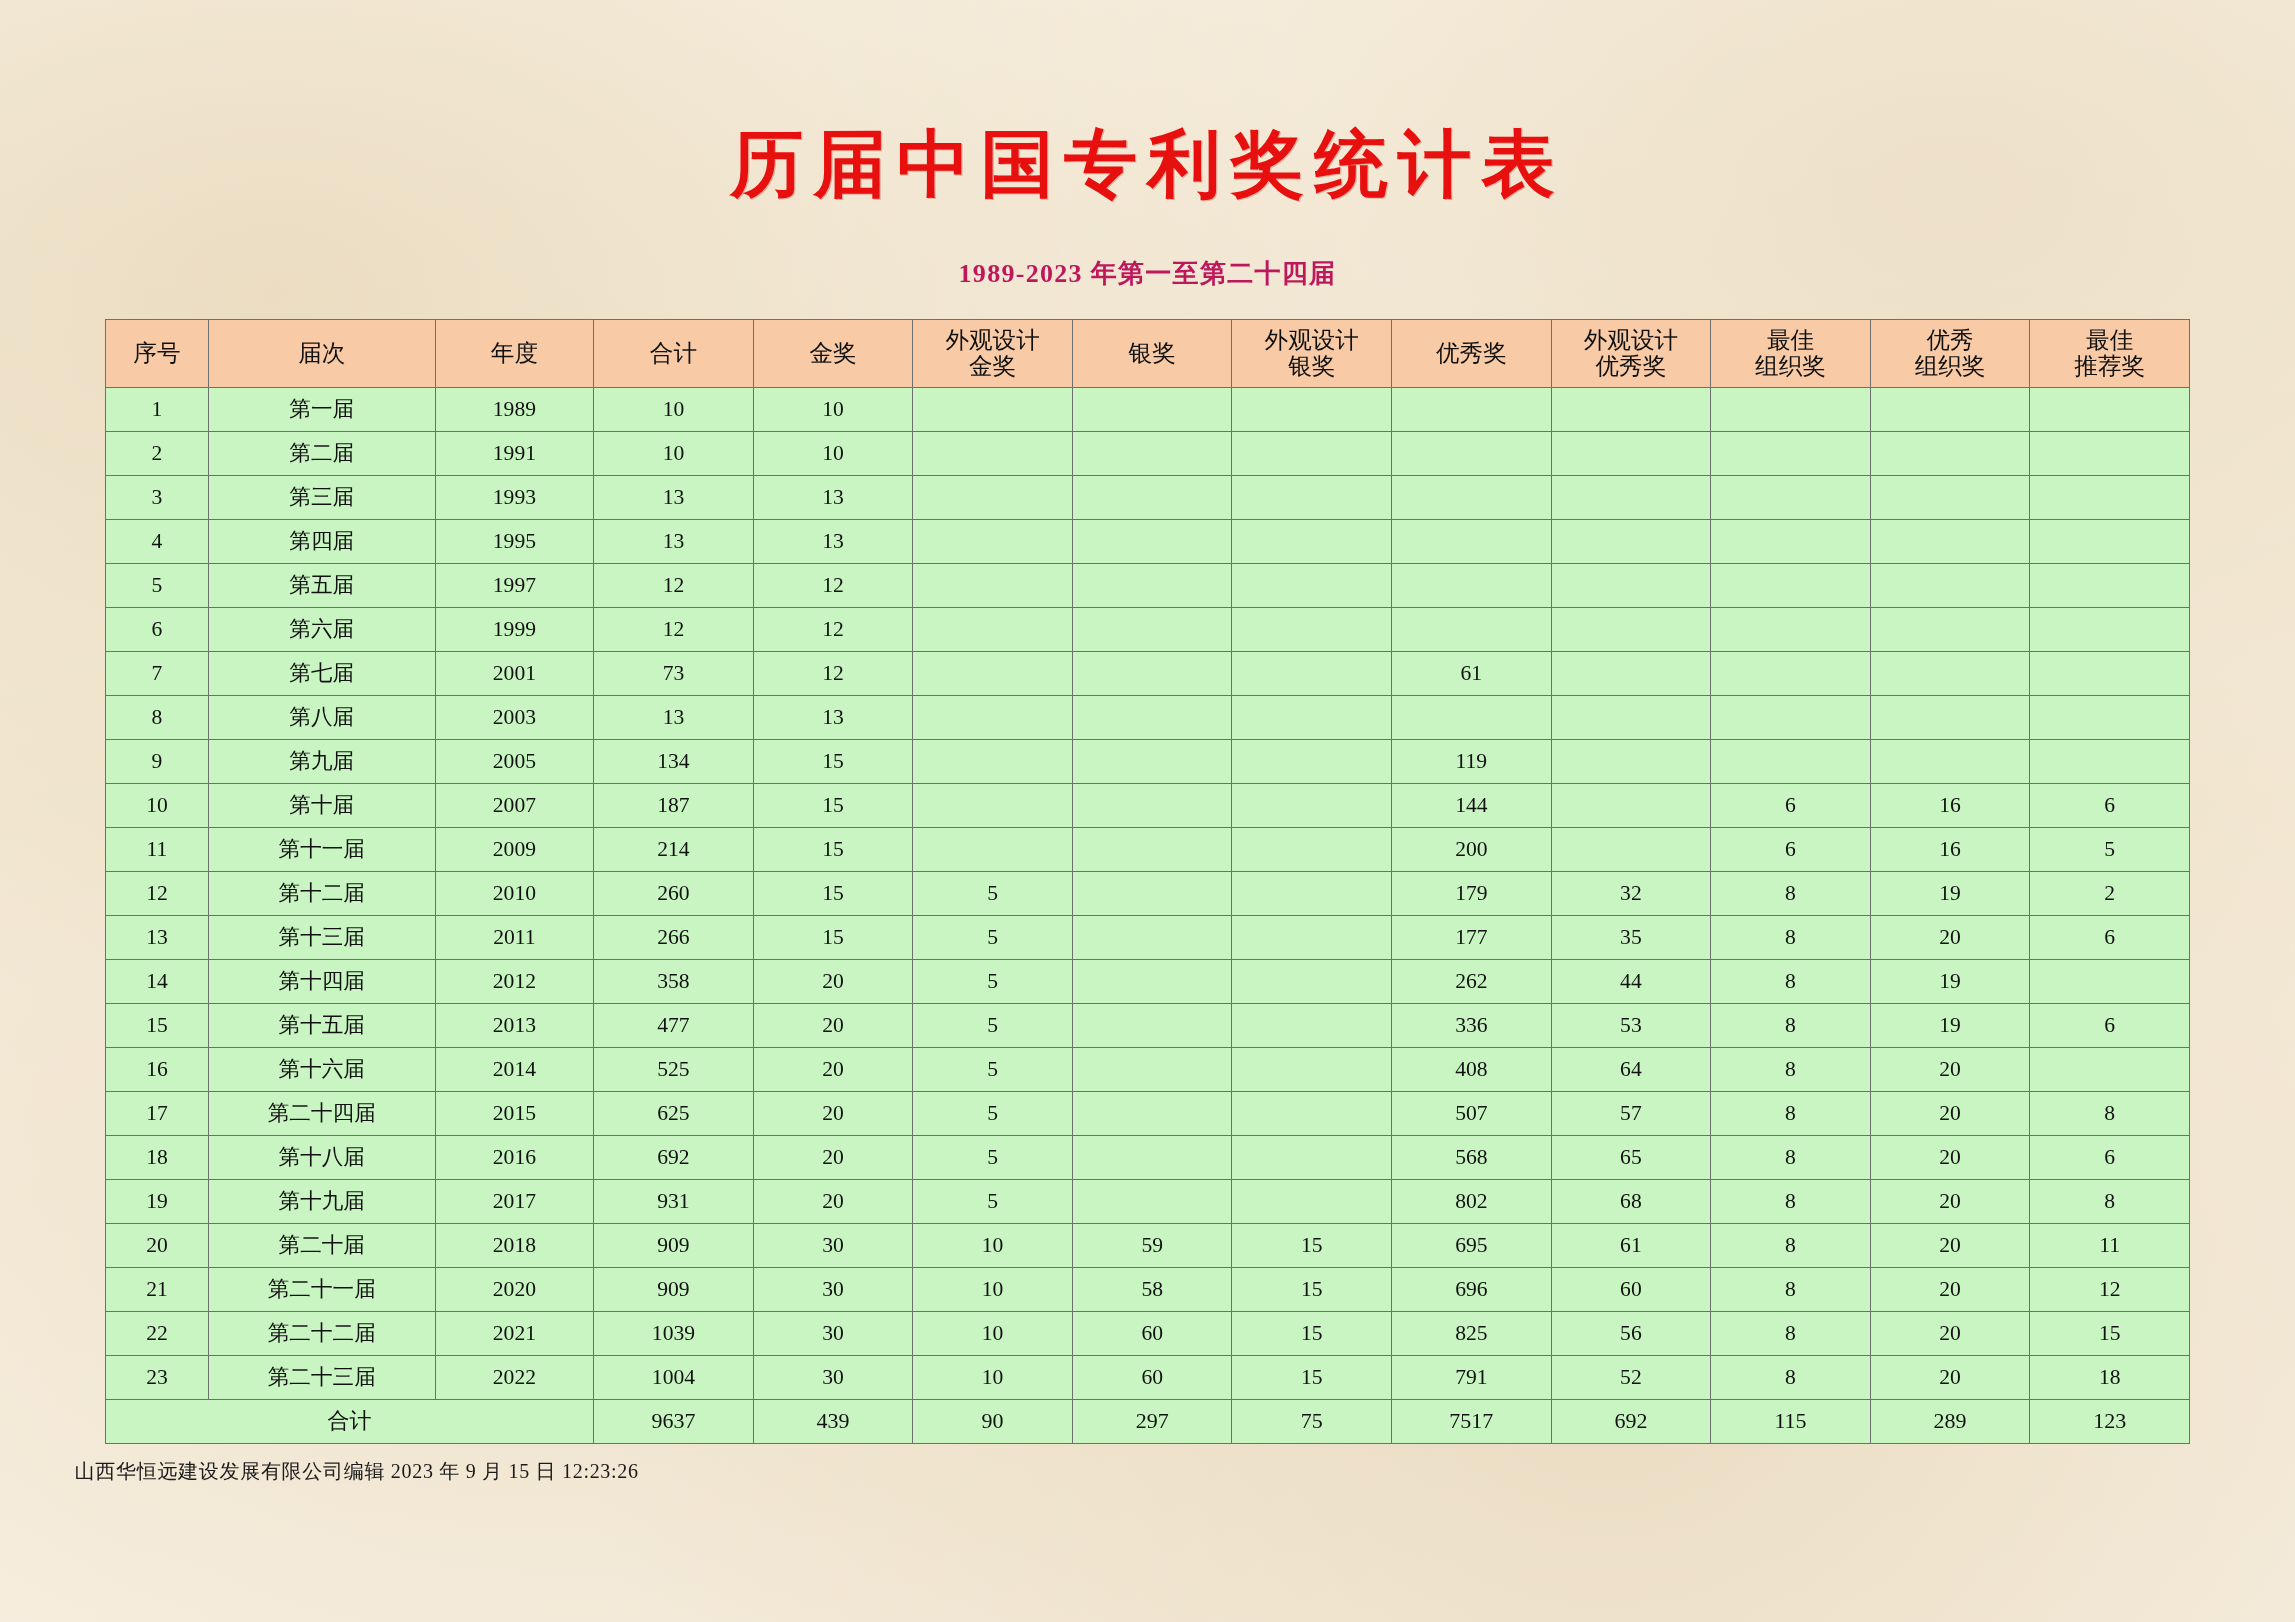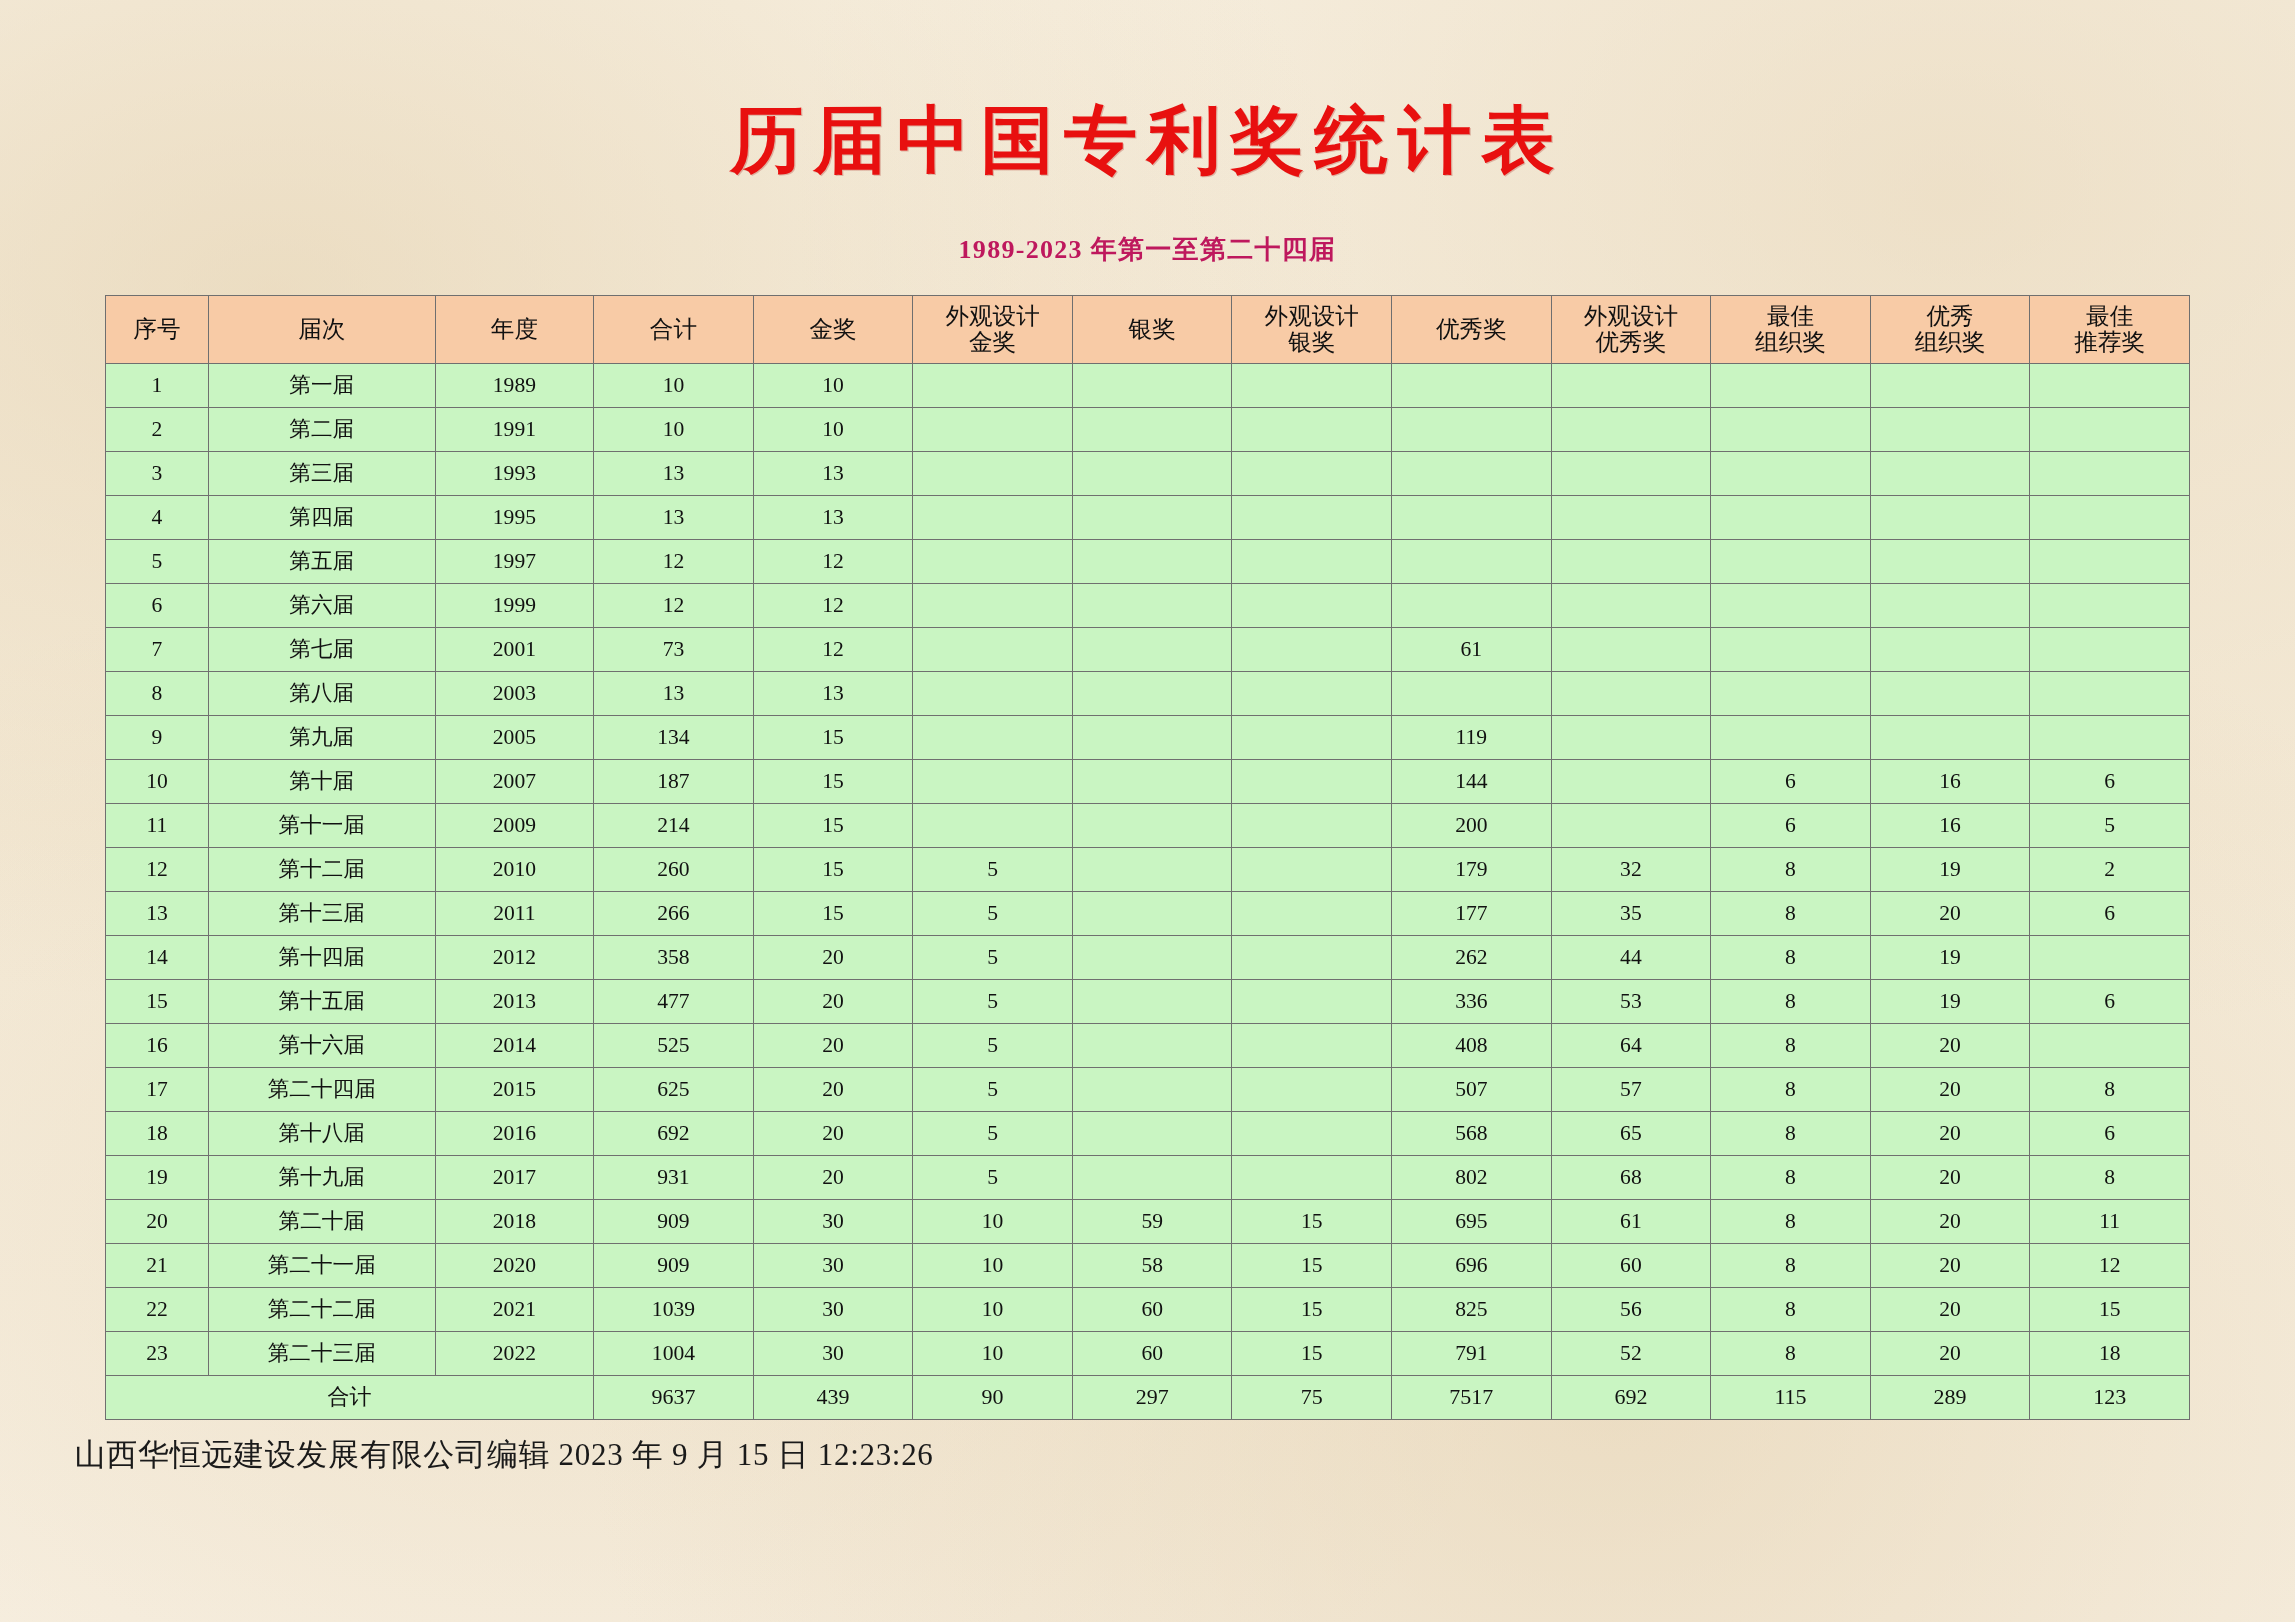--- a/index.html
+++ b/index.html
@@ -30,20 +30,21 @@
 
   .doc-title {
     text-align: center;
     color: #e8100f;
     font-family: Liberation Sans, sans-serif;
     font-weight: bold;
     font-size: 73px;
     letter-spacing: 10.5px;
     padding-top: 92px;
     text-shadow: 1.3px 1.3px 0 rgba(160,20,10,0.25);
+    margin-top: 24px;
   }
 
   .doc-subtitle {
     text-align: center;
     color: #be185d;
     font-family: "Liberation Serif", "DejaVu Serif", serif;
     font-weight: bold;
     font-size: 26px;
     letter-spacing: 1.3px;
     margin-top: 41px;
@@ -86,21 +87,21 @@
     font-size: 22px;
   }
 
   .col-idx { width: 98px; }
   .col-sess { width: 216px; }
   .col-year { width: 151px; }
   .col-num { width: 152px; }
 
   .footer-note {
     margin: 14.4px 0 0 2.6px;
-    font-size: 31px;
+    font-size: 20px;
     color: #1a1a1a;
     font-family: "Liberation Serif", "DejaVu Serif", serif;
     letter-spacing: 0.7px;
   }
 </style>
 </head>
 <body>
 
 <div class="page">
 

